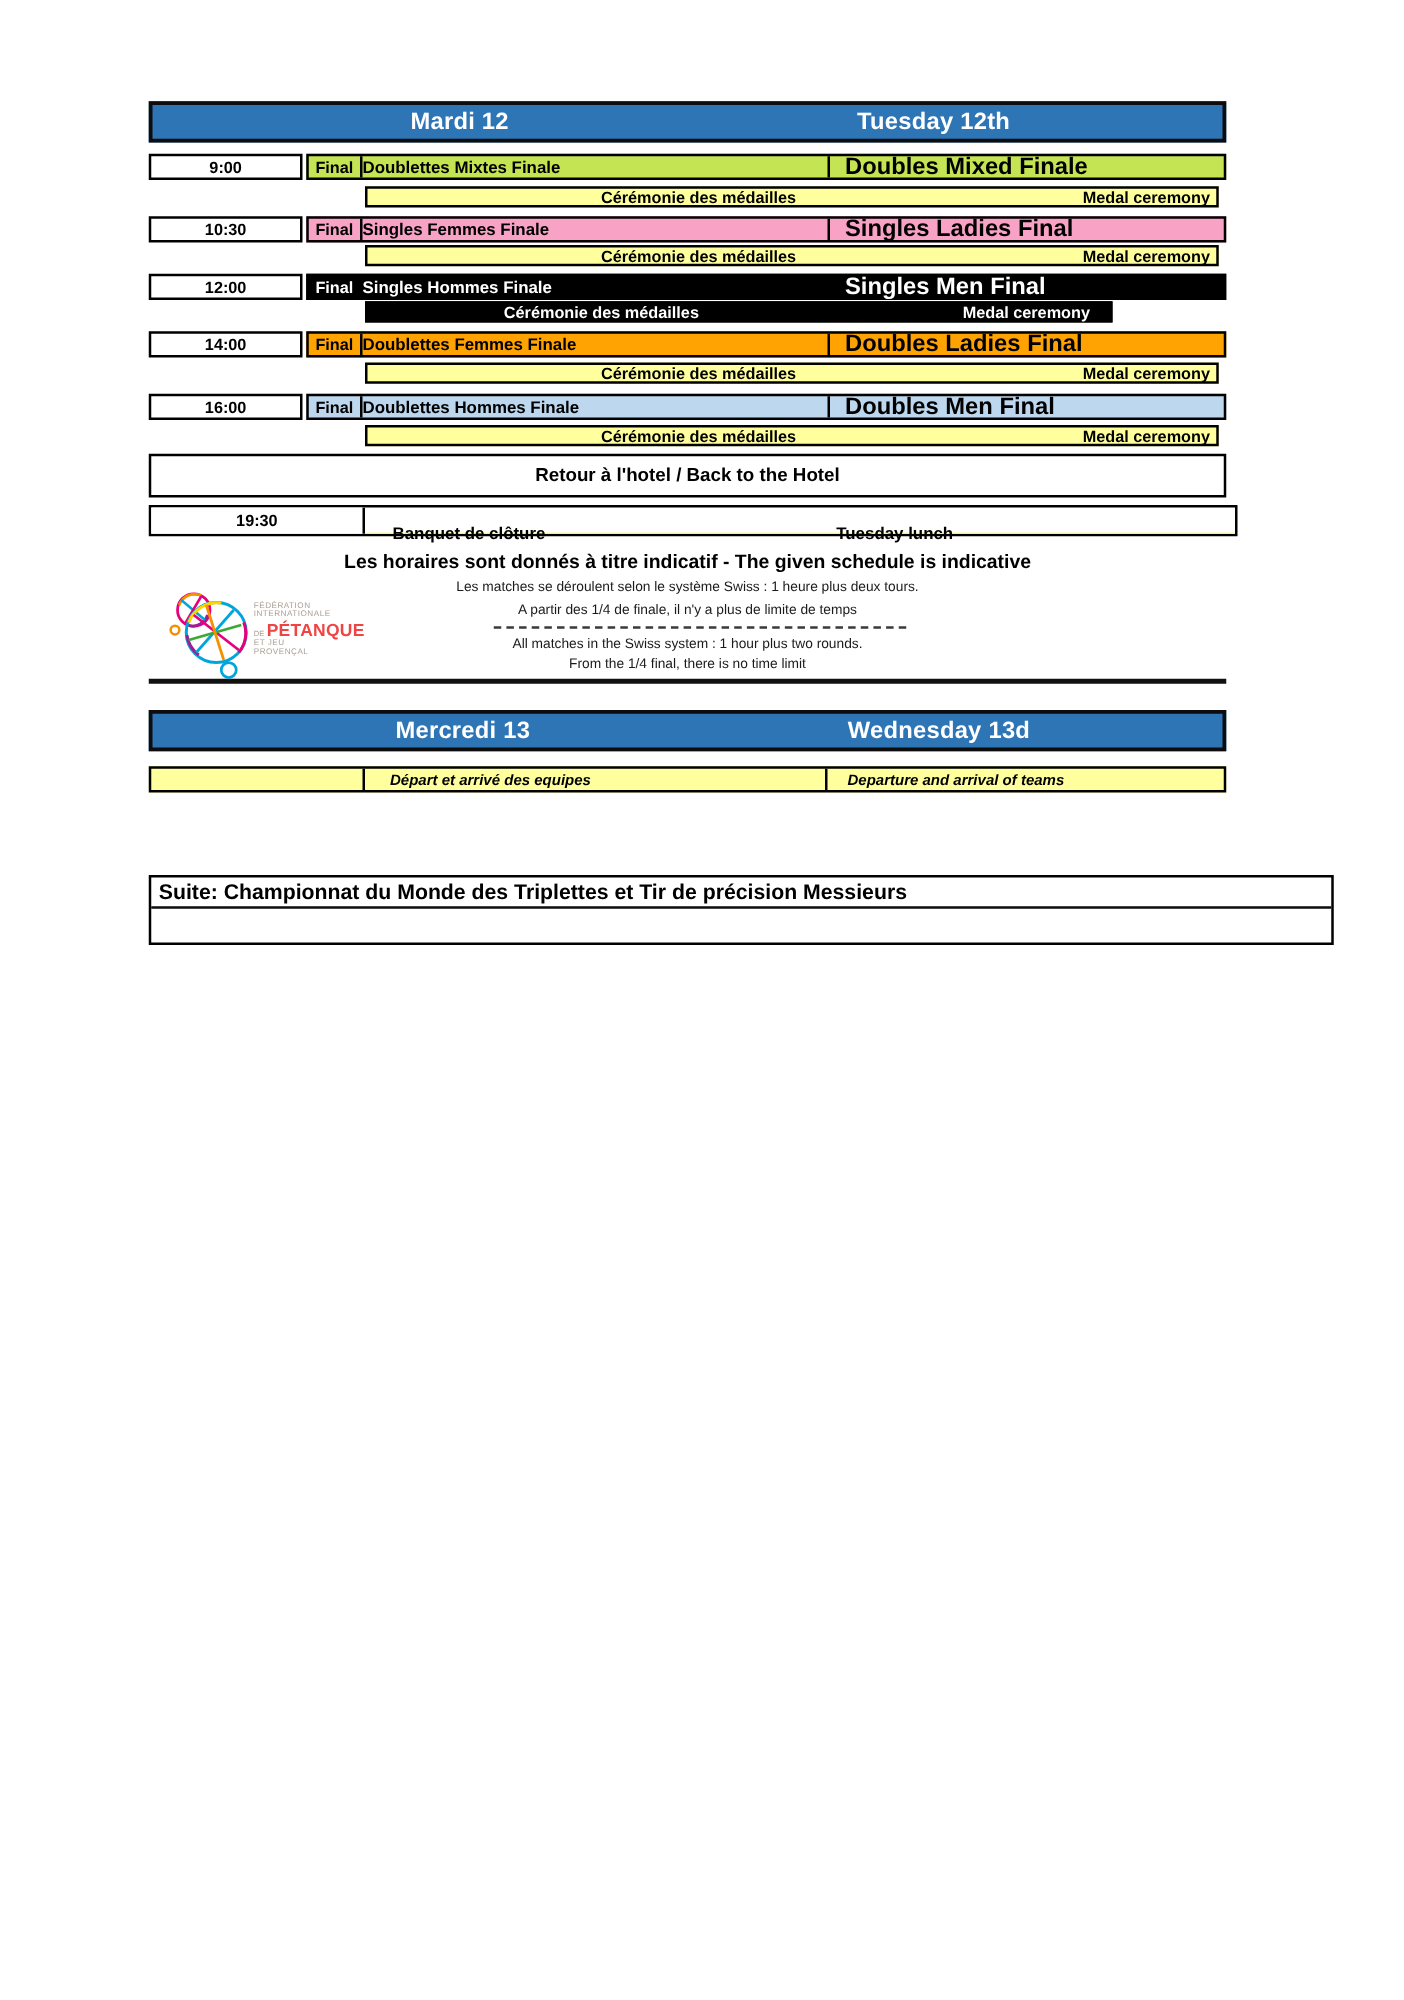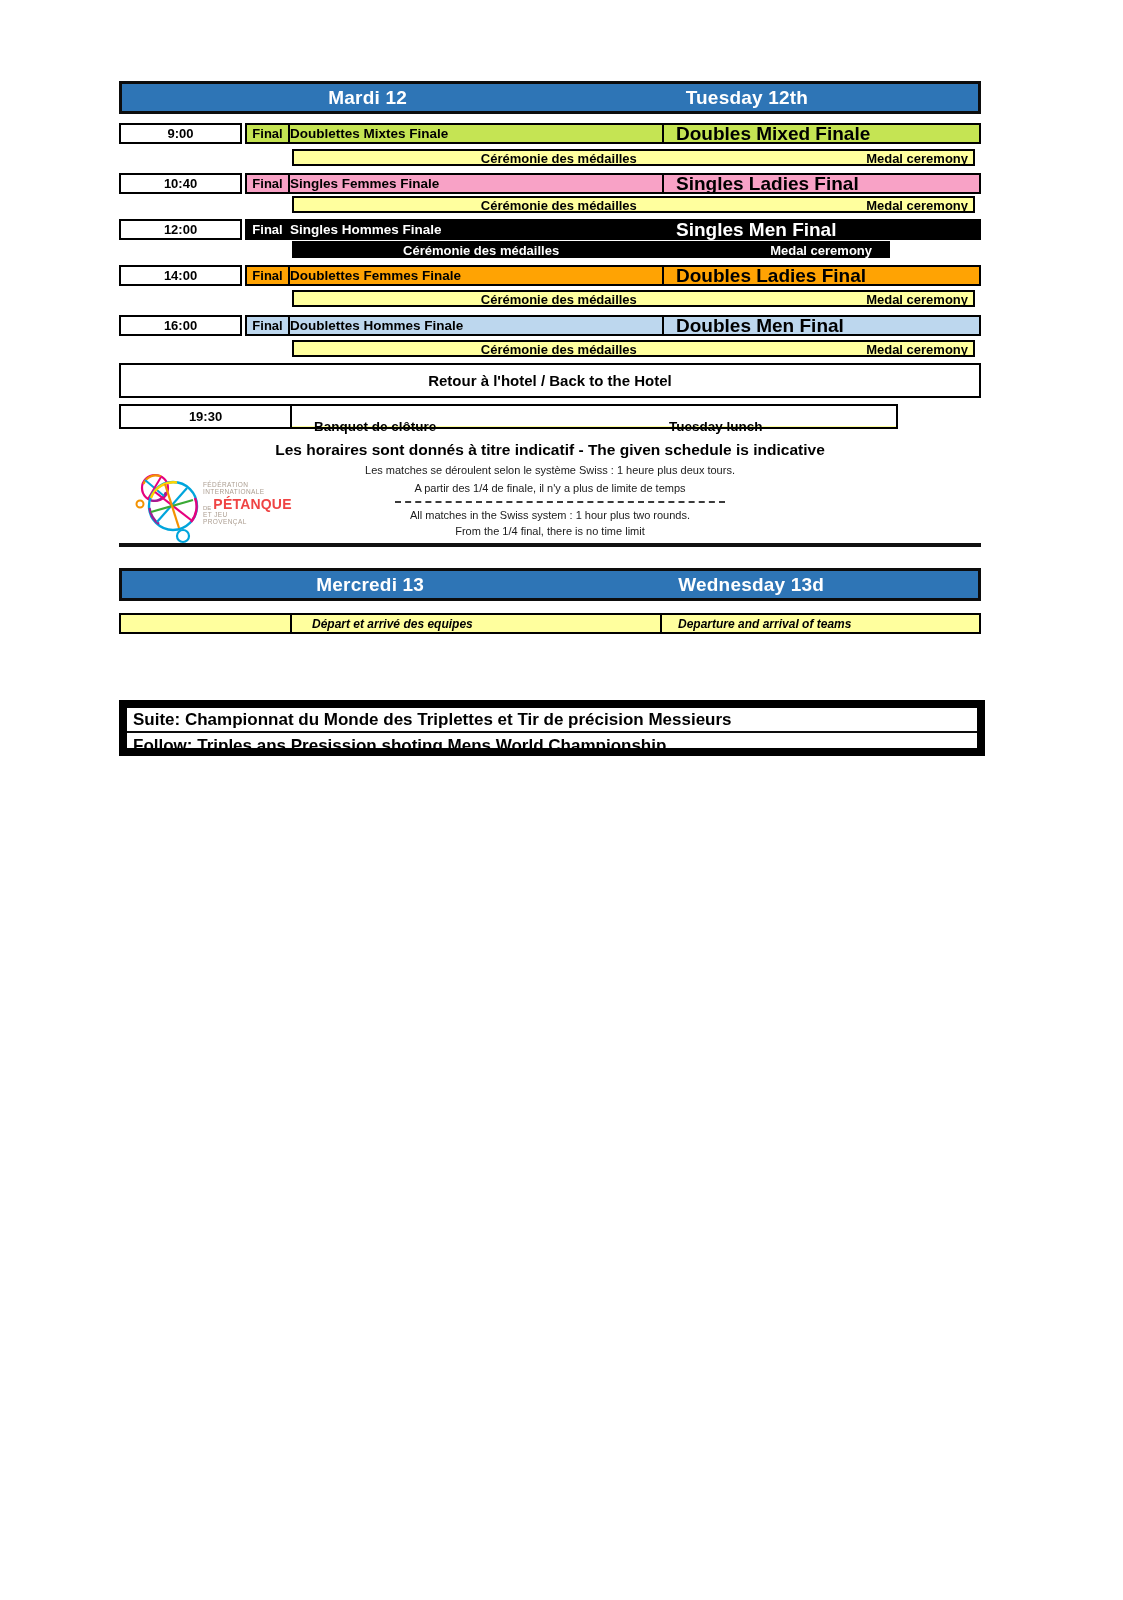--- a/index.html
+++ b/index.html
@@ -65,21 +65,21 @@
 
   
   .retour-row{
     position:absolute;left:119px;width:862px;height:35px;top:363px;
     border:2.5px solid #000;background:#fff;
     display:flex;align-items:center;justify-content:center;
     font-weight:bold;font-size:15px;
   }
 
   
-  .banquet-row{position:absolute;left:119px;width:779px;height:25px;top:404px;
+  .banquet-row{position:absolute;left:119px;width:871px;height:25px;top:404px;
     border:2px solid #000;display:flex;}
   .banquet-time{
     width:171px;border-right:2px solid #000;background:#fff;
     display:flex;align-items:center;justify-content:center;
     font-weight:bold;font-size:13px;
   }
   .banquet-body{flex:1;position:relative;display:flex;align-items:center;margin-top:20px;}
   .banquet-fr{position:absolute;left:22px;font-weight:bold;font-size:13.5px;white-space:nowrap;}
   .banquet-en{position:absolute;left:377px;font-weight:bold;font-size:13.5px;white-space:nowrap;}
 
@@ -105,22 +105,22 @@
   
   .day2-row{position:absolute;left:119px;width:862px;height:21px;top:613px;
     border:2px solid #000;background:#FFFF9E;display:flex;font-style:italic;}
   .day2-empty{width:171px;border-right:2px solid #000;}
   .day2-fr{width:370px;border-right:2px solid #000;display:flex;align-items:center;
     padding-left:20px;font-weight:bold;font-size:12px;white-space:nowrap;}
   .day2-en{flex:1;display:flex;align-items:center;padding-left:16px;
     font-weight:bold;font-size:12px;white-space:nowrap;}
 
   
-  .footer-box{position:absolute;left:119px;top:700px;width:866px;height:56px;
-    border:8px solid #000000;background:#fff;}
+  .footer-box{position:absolute;left:119px;top:700px;width:948px;height:56px;
+    border:2px solid #000000;background:#fff;}
   .footer-row{height:25px;display:flex;align-items:center;padding-left:6px;
     font-weight:bold;font-size:17px;white-space:nowrap;}
   .footer-row.first{border-bottom:2px solid #0d0d0d;}
 </style>
 </head>
 <body>
 
 <div class="day-header" style="top: 81px; background: rgb(46, 117, 182);">
   <span class="hdr-txt" style="left:28.7%">Mardi 12</span>
   <span class="hdr-txt" style="left:73%">Tuesday 12th</span>
@@ -133,21 +133,21 @@
     <div class="fr-cell">Doublettes Mixtes Finale</div>
     <div class="en-cell">Doubles Mixed Finale</div>
   </div>
 </div>
 <div class="cer-bar" style="top: 149px; background: rgb(255, 255, 158);">
   <span class="cer-fr">Cérémonie des médailles</span>
   <span class="cer-en">Medal ceremony</span>
 </div>
 
 <div class="sched-row" style="top:173px">
-  <div class="time-cell">10:40</div>
+  <div class="time-cell">10:30</div>
   <div class="row-block" style="background: rgb(248, 162, 198);">
     <div class="final-cell">Final</div>
     <div class="fr-cell">Singles Femmes Finale</div>
     <div class="en-cell">Singles Ladies Final</div>
   </div>
 </div>
 <div class="cer-bar" style="top: 196px; background: rgb(255, 255, 158);">
   <span class="cer-fr">Cérémonie des médailles</span>
   <span class="cer-en">Medal ceremony</span>
 </div>
@@ -249,14 +249,13 @@
 </div>
 
 <div class="day2-row" style="background: rgb(255, 255, 158);">
   <div class="day2-empty"></div>
   <div class="day2-fr">Départ et arrivé des equipes</div>
   <div class="day2-en">Departure and arrival of teams</div>
 </div>
 
 <div class="footer-box">
   <div class="footer-row first">Suite: Championnat du Monde des Triplettes et Tir de précision Messieurs</div>
-  <div class="footer-row">Follow: Triples ans Presission shoting Mens World Championship</div>
 </div>
 
 </body></html>

